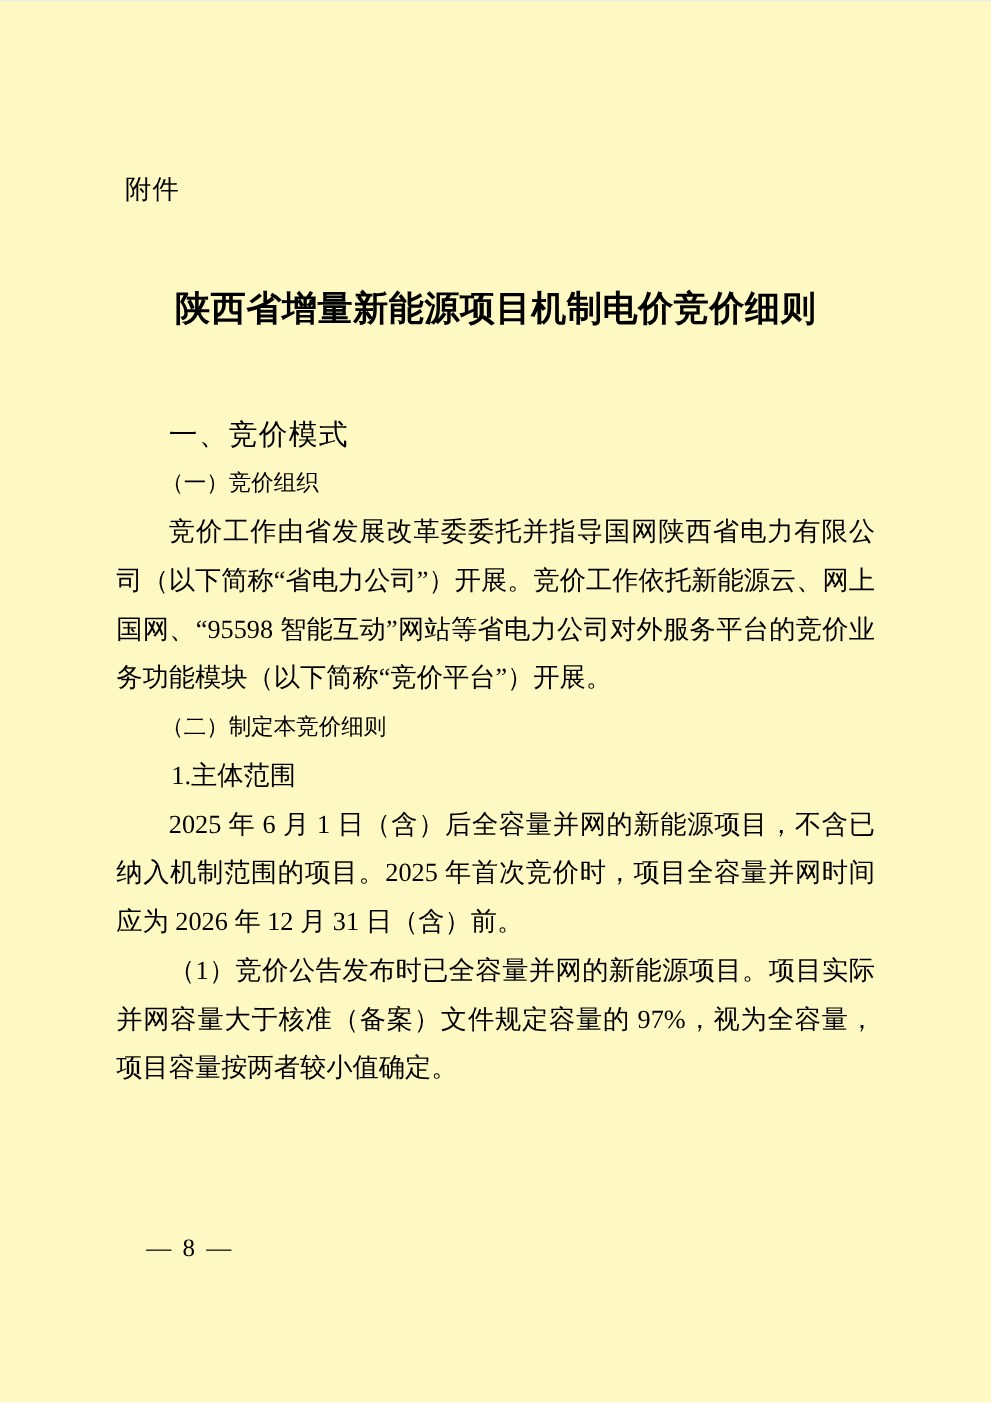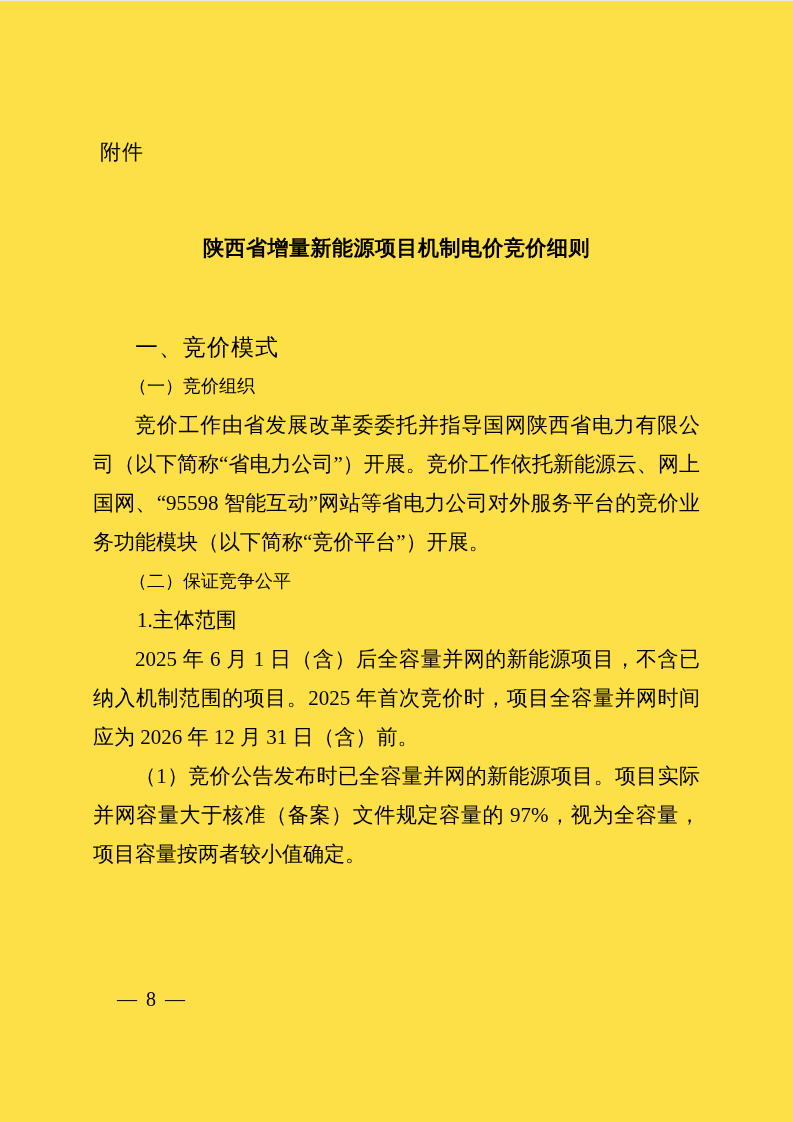--- a/index.html
+++ b/index.html
@@ -5,21 +5,21 @@
   * { margin: 0; padding: 0; box-sizing: border-box; }
 
   html, body {
     background: #ffffff;
   }
 
   .page {
     position: relative;
     width: 793px;
     height: 1122px;
-    background: #fde047;
+    background: #fef9c3;
     overflow: hidden;
     border-top: 1px solid #e9e9e9;
     font-family: "Liberation Serif", "DejaVu Serif", serif;
     color: #000000;
   }
 
   .attachment-label {
     position: absolute;
     left: 100px;
     top: 138px;
@@ -31,21 +31,21 @@
   }
 
   .doc-title {
     position: absolute;
     left: 0;
     top: 227px;
     width: 793px;
     text-align: center;
     font-family: "Liberation Serif", "DejaVu Serif", serif;
     font-weight: bold;
-    font-size: 21px;
+    font-size: 28px;
     line-height: 40px;
     color: #000000;
     letter-spacing: 0.5px;
   }
 
   .doc-body {
     position: absolute;
     left: 93px;
     top: 327px;
     width: 607px;
@@ -101,21 +101,21 @@
 <div class="page">
 
   <div class="attachment-label">附件</div>
 
   <h1 class="doc-title">陕西省增量新能源项目机制电价竞价细则</h1>
 
   <div class="doc-body">
     <p class="para-h1">一、竞价模式</p>
     <p class="para-h2">（一）竞价组织</p>
     <p class="para-body">竞价工作由省发展改革委委托并指导国网陕西省电力有限公司（以下简称“省电力公司”）开展。竞价工作依托新能源云、网上国网、“95598 智能互动”网站等省电力公司对外服务平台的竞价业务功能模块（以下简称“竞价平台”）开展。</p>
-    <p class="para-h2">（二）保证竞争公平</p>
+    <p class="para-h2">（二）制定本竞价细则</p>
     <p class="para-h3">1.主体范围</p>
     <p class="para-body">2025 年 6 月 1 日（含）后全容量并网的新能源项目，不含已纳入机制范围的项目。2025 年首次竞价时，项目全容量并网时间应为 2026 年 12 月 31 日（含）前。</p>
     <p class="para-body">（1）竞价公告发布时已全容量并网的新能源项目。项目实际并网容量大于核准（备案）文件规定容量的 97%，视为全容量，项目容量按两者较小值确定。</p>
   </div>
 
   <div class="page-number">— 8 —</div>
 
 </div>
 
 </body></html>

